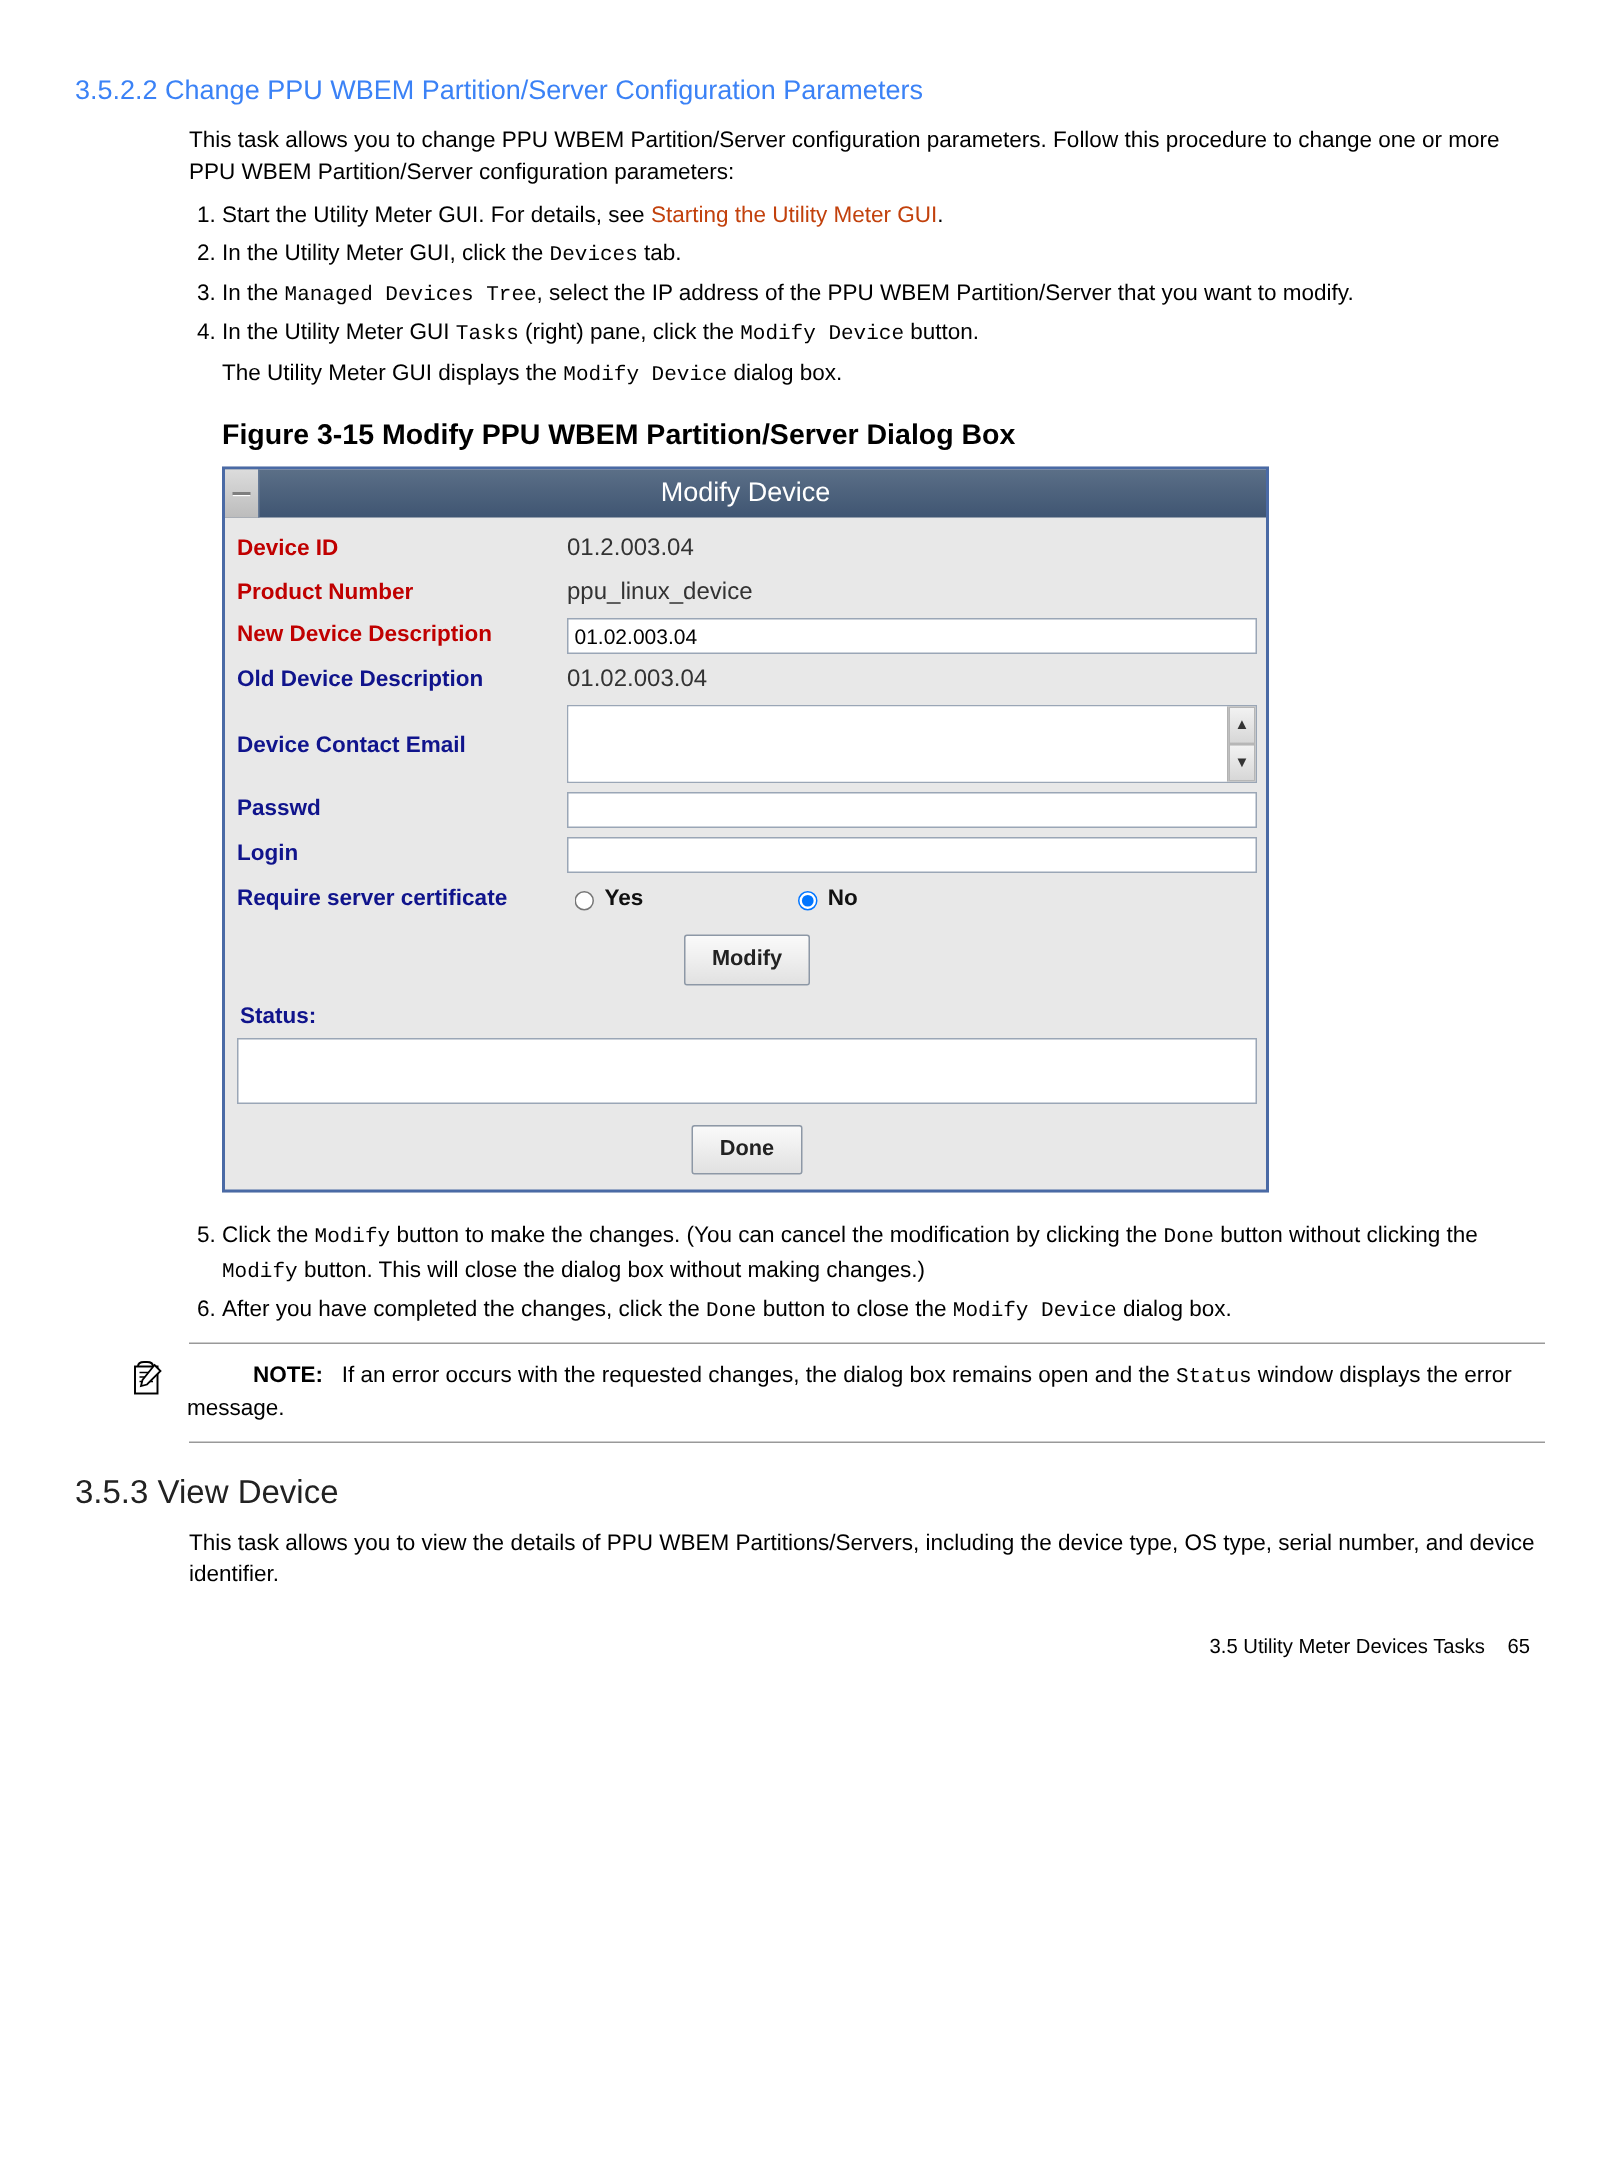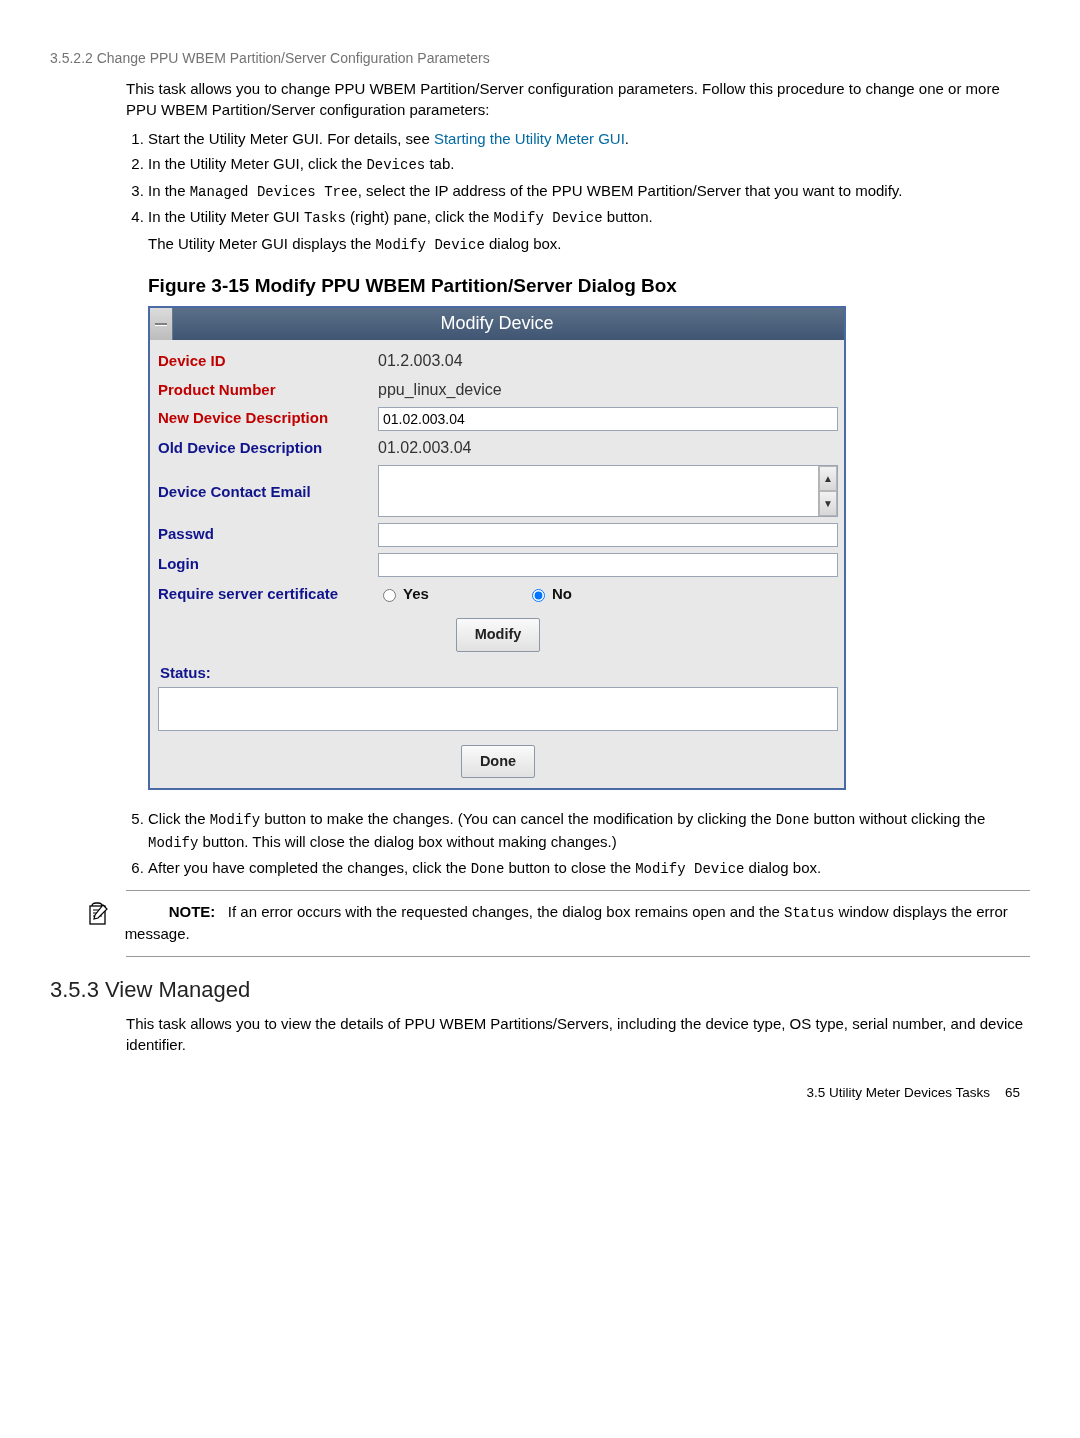--- a/index.html
+++ b/index.html
@@ -8,24 +8,24 @@
     padding: 0;
     background: #fff;
     width: 1080px;
     min-height: 1438px;
   }
   .page {
     padding: 50px 50px 30px 50px;
   }
   .h3 {
     font-family: Arial, sans-serif;
-    font-size: 14px;
+    font-size: 18px;
     font-weight: 300;
     margin: 0 0 12px 0;
-    color: #737373;
+    color: #3b82f6;
   }
   .h2 {
     font-family: Arial, sans-serif;
     font-size: 22px;
     font-weight: 300;
     margin: 20px 0 10px 0;
     color: #222;
   }
   .body-indent {
     margin-left: 76px;
@@ -41,21 +41,21 @@
     padding-left: 22px;
   }
   ol.steps li {
     margin: 4px 0;
   }
   .mono {
     font-family: "Courier New", monospace;
     font-size: 14px;
   }
   .link {
-    color: #0369a1;
+    color: #c2410c;
     cursor: pointer;
     text-decoration: none;
   }
   .fig-caption {
     font-weight: bold;
     font-size: 19px;
     margin: 18px 0 6px 0;
   }
   
   .dialog {
@@ -337,21 +337,21 @@
           <path d="M17 4 L21 8 L12 17 L8 18 L9 14 Z" fill="#fff" stroke="#000" stroke-width="1.2"></path>
         </svg>
       </div>
       <div class="note-text">
         <span class="note-bold">NOTE:</span>&nbsp;&nbsp;&nbsp;<span>If an error occurs with the requested changes, the dialog box remains open and the </span><span class="mono">Status</span><span> window displays the error message.</span>
       </div>
     </div>
     <div class="note-rule"></div>
   </div>
 
-  <div class="h2">3.5.3 View Managed</div>
+  <div class="h2">3.5.3 View Device</div>
   <div class="body-indent">
     <p>This task allows you to view the details of PPU WBEM Partitions/Servers, including the device type, OS type, serial number, and device identifier.</p>
   </div>
 
   <div class="footer">
     <span>3.5 Utility Meter Devices Tasks</span>&nbsp;&nbsp;&nbsp;&nbsp;<span>65</span>
   </div>
 
 </div>
 

